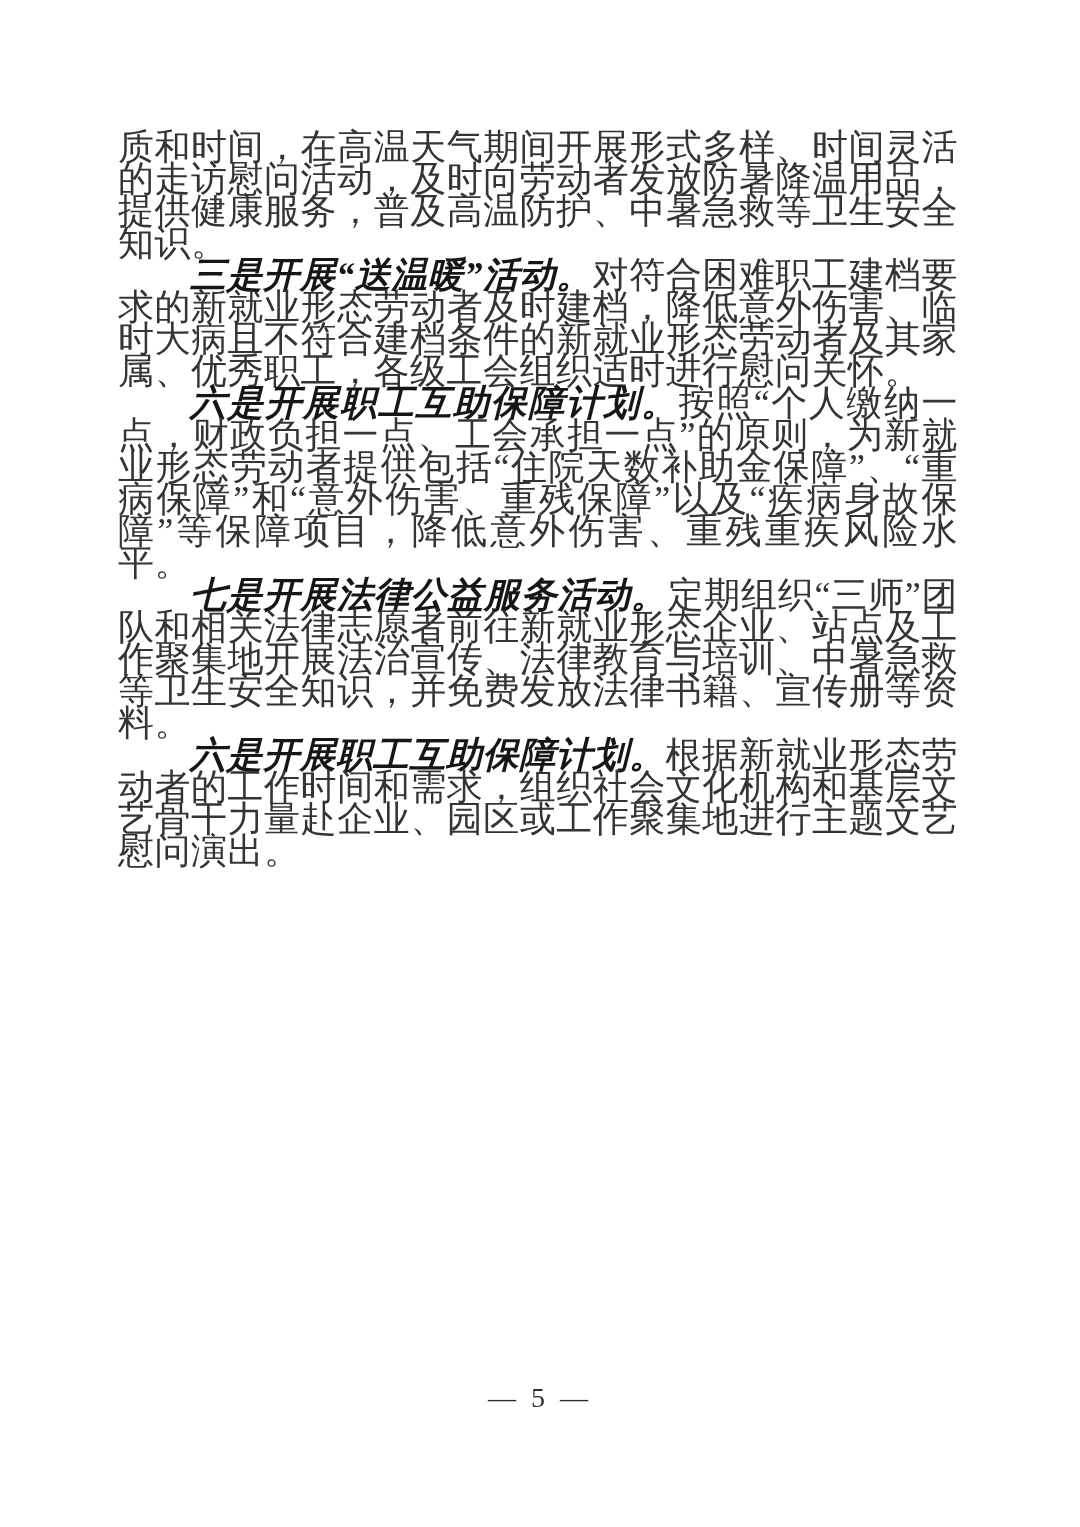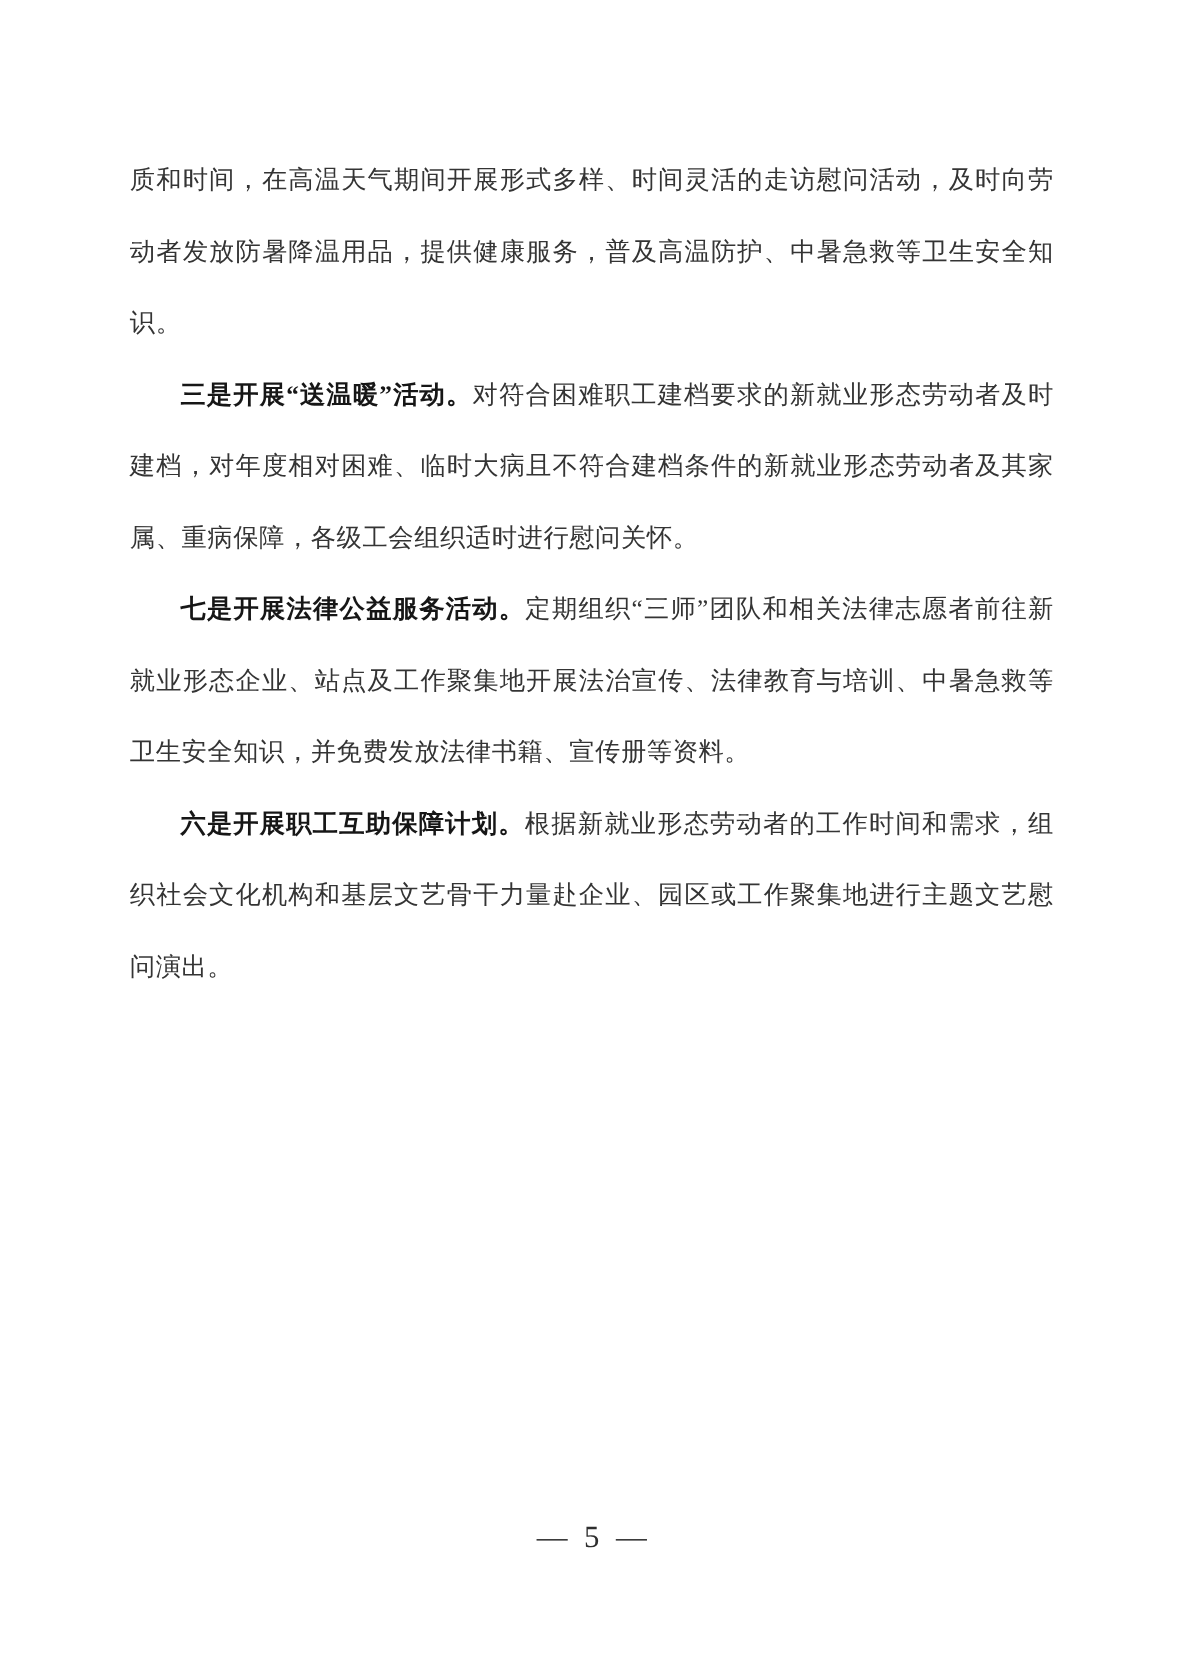--- a/index.html
+++ b/index.html
@@ -24,33 +24,34 @@
   }
   .content {
     position: absolute;
     left: 118px;
     top: 131px;
     width: 840px;
     color: #343434;
   }
   .para {
     margin: 0;
-    font-size: 23px;
-    line-height: 65px;
+    font-size: 36px;
+    line-height: 32px;
     text-align: justify;
     text-justify: inter-ideograph;
     letter-spacing: 0.5px;
     word-break: break-all;
   }
   .para.indent {
     text-indent: 2em;
   }
   .lead {
     font-weight: 700;
     color: #161616;
+    font-style: italic;
   }
   .body-text {
     font-weight: 400;
   }
   .page-number {
     position: absolute;
     left: 0;
     top: 1382px;
     width: 1080px;
     text-align: center;
@@ -60,24 +61,25 @@
   }
 </style>
 </head>
 <body>
 
 <div class="page">
   <div class="content">
 
     <p class="para"><span class="lead"></span><span class="body-text">质和时间，在高温天气期间开展形式多样、时间灵活的走访慰问活动，及时向劳动者发放防暑降温用品，提供健康服务，普及高温防护、中暑急救等卫生安全知识。</span></p>
 
-    <p class="para indent"><span class="lead">三是开展“送温暖”活动。</span><span class="body-text">对符合困难职工建档要求的新就业形态劳动者及时建档，对年度相对困难、临时大病且不符合建档条件的新就业形态劳动者及其家属、重病保障，各级工会组织适时进行慰问关怀。</span></p>
+    <p class="para indent"><span class="lead">三是开展“送温暖”活动。</span><span class="body-text">对符合困难职工建档要求的新就业形态劳动者及时建档，降低意外伤害、临时大病且不符合建档条件的新就业形态劳动者及其家属、优秀职工，各级工会组织适时进行慰问关怀。</span></p>
 
 
 
+    <p class="para indent"><span class="lead">六是开展职工互助保障计划。</span><span class="body-text">按照“个人缴纳一点，财政负担一点、工会承担一点”的原则，为新就业形态劳动者提供包括“住院天数补助金保障”、“重病保障”和“意外伤害、重残保障”以及“疾病身故保障”等保障项目，降低意外伤害、重残重疾风险水平。</span></p>
 
     <p class="para indent"><span class="lead">七是开展法律公益服务活动。</span><span class="body-text">定期组织“三师”团队和相关法律志愿者前往新就业形态企业、站点及工作聚集地开展法治宣传、法律教育与培训、中暑急救等卫生安全知识，并免费发放法律书籍、宣传册等资料。</span></p>
 
     <p class="para indent"><span class="lead">六是开展职工互助保障计划。</span><span class="body-text">根据新就业形态劳动者的工作时间和需求，组织社会文化机构和基层文艺骨干力量赴企业、园区或工作聚集地进行主题文艺慰问演出。</span></p>
 
   </div>
 
   <div class="page-number">— 5 —</div>
 </div>
 

